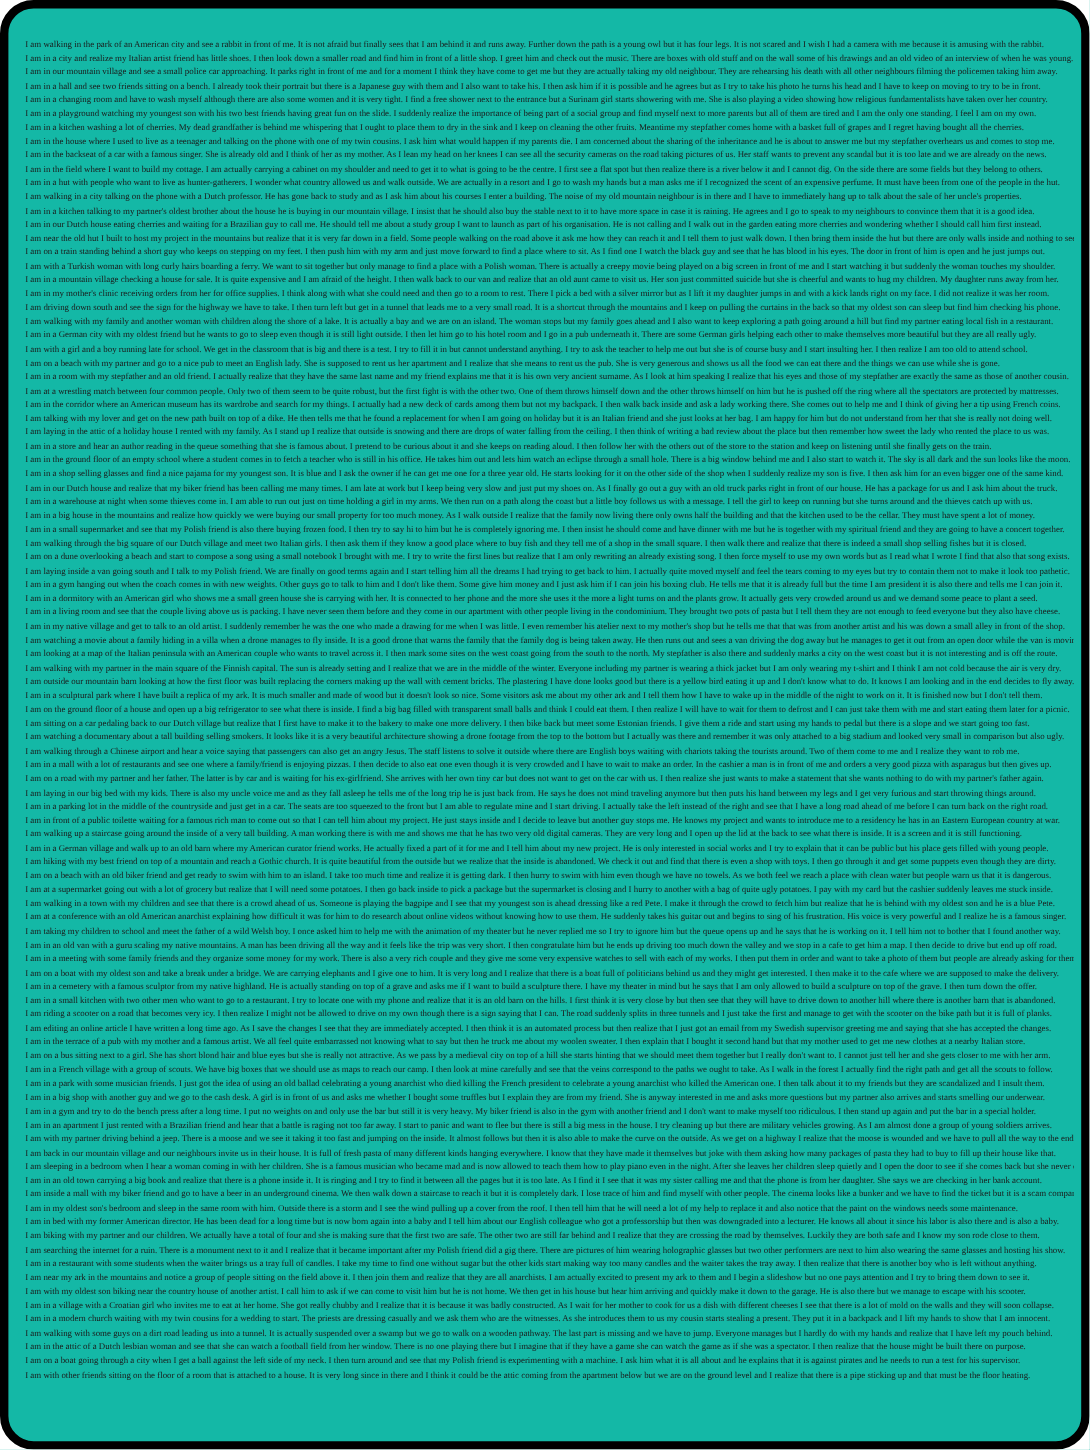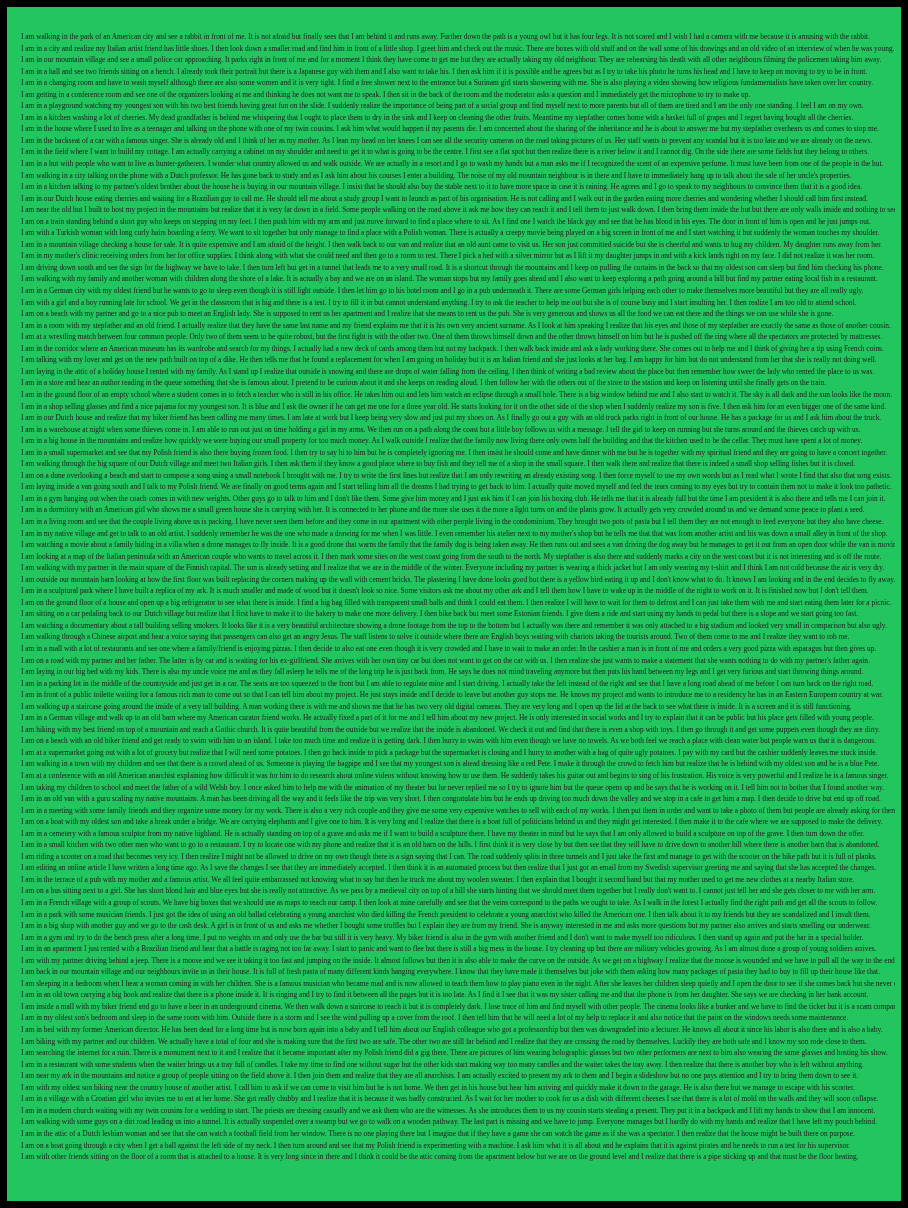--- a/index.html
+++ b/index.html
@@ -1,21 +1,21 @@
 <!DOCTYPE html>
 <html><head>
 <meta charset="utf-8">
 <style>
   html,body{margin:0;padding:0;background:#ffffff;}
   .frame{
     box-sizing:border-box;
     width:908px;height:1208px;
     border:7px solid #000000;
-    border-radius:0;
-    background:#22c55e;
+    border-radius:28px;
+    background:#14b8a6;
     overflow:hidden;
     position:relative;
   }
   .doc{
     position:absolute;
     top:24px;left:14px;right:6px;bottom:10px;
     overflow:hidden;
     font-family:"Liberation Serif","DejaVu Serif",serif;
     font-size:7.4px;
     line-height:11.55px;
@@ -30,21 +30,20 @@
 </head>
 <body>
 
 <div class="frame">
   <div class="doc" id="doc">
       <div class="line">I am walking in the park of an American city and see a rabbit in front of me. It is not afraid but finally sees that I am behind it and runs away. Further down the path is a young owl but it has four legs. It is not scared and I wish I had a camera with me because it is amusing with the rabbit.</div>
       <div class="line">I am in a city and realize my Italian artist friend has little shoes. I then look down a smaller road and find him in front of a little shop. I greet him and check out the music. There are boxes with old stuff and on the wall some of his drawings and an old video of an interview of when he was young.</div>
       <div class="line">I am in our mountain village and see a small police car approaching. It parks right in front of me and for a moment I think they have come to get me but they are actually taking my old neighbour. They are rehearsing his death with all other neighbours filming the policemen taking him away.</div>
       <div class="line">I am in a hall and see two friends sitting on a bench. I already took their portrait but there is a Japanese guy with them and I also want to take his. I then ask him if it is possible and he agrees but as I try to take his photo he turns his head and I have to keep on moving to try to be in front.</div>
       <div class="line">I am in a changing room and have to wash myself although there are also some women and it is very tight. I find a free shower next to the entrance but a Surinam girl starts showering with me. She is also playing a video showing how religious fundamentalists have taken over her country.</div>
-      <div class="line">I am getting in a conference room and see one of the organizers looking at me and thinking he does not want me to speak. I then sit in the back of the room and the moderator asks a question and I immediately get the microphone to try to make up.</div>
       <div class="line">I am in a playground watching my youngest son with his two best friends having great fun on the slide. I suddenly realize the importance of being part of a social group and find myself next to more parents but all of them are tired and I am the only one standing. I feel I am on my own.</div>
       <div class="line">I am in a kitchen washing a lot of cherries. My dead grandfather is behind me whispering that I ought to place them to dry in the sink and I keep on cleaning the other fruits. Meantime my stepfather comes home with a basket full of grapes and I regret having bought all the cherries.</div>
       <div class="line">I am in the house where I used to live as a teenager and talking on the phone with one of my twin cousins. I ask him what would happen if my parents die. I am concerned about the sharing of the inheritance and he is about to answer me but my stepfather overhears us and comes to stop me.</div>
       <div class="line">I am in the backseat of a car with a famous singer. She is already old and I think of her as my mother. As I lean my head on her knees I can see all the security cameras on the road taking pictures of us. Her staff wants to prevent any scandal but it is too late and we are already on the news.</div>
       <div class="line">I am in the field where I want to build my cottage. I am actually carrying a cabinet on my shoulder and need to get it to what is going to be the centre. I first see a flat spot but then realize there is a river below it and I cannot dig. On the side there are some fields but they belong to others.</div>
       <div class="line">I am in a hut with people who want to live as hunter-gatherers. I wonder what country allowed us and walk outside. We are actually in a resort and I go to wash my hands but a man asks me if I recognized the scent of an expensive perfume. It must have been from one of the people in the hut.</div>
       <div class="line">I am walking in a city talking on the phone with a Dutch professor. He has gone back to study and as I ask him about his courses I enter a building. The noise of my old mountain neighbour is in there and I have to immediately hang up to talk about the sale of her uncle's properties.</div>
       <div class="line">I am in a kitchen talking to my partner's oldest brother about the house he is buying in our mountain village. I insist that he should also buy the stable next to it to have more space in case it is raining. He agrees and I go to speak to my neighbours to convince them that it is a good idea.</div>
       <div class="line">I am in our Dutch house eating cherries and waiting for a Brazilian guy to call me. He should tell me about a study group I want to launch as part of his organisation. He is not calling and I walk out in the garden eating more cherries and wondering whether I should call him first instead.</div>
       <div class="line">I am near the old hut I built to host my project in the mountains but realize that it is very far down in a field. Some people walking on the road above it ask me how they can reach it and I tell them to just walk down. I then bring them inside the hut but there are only walls inside and nothing to see.</div>

